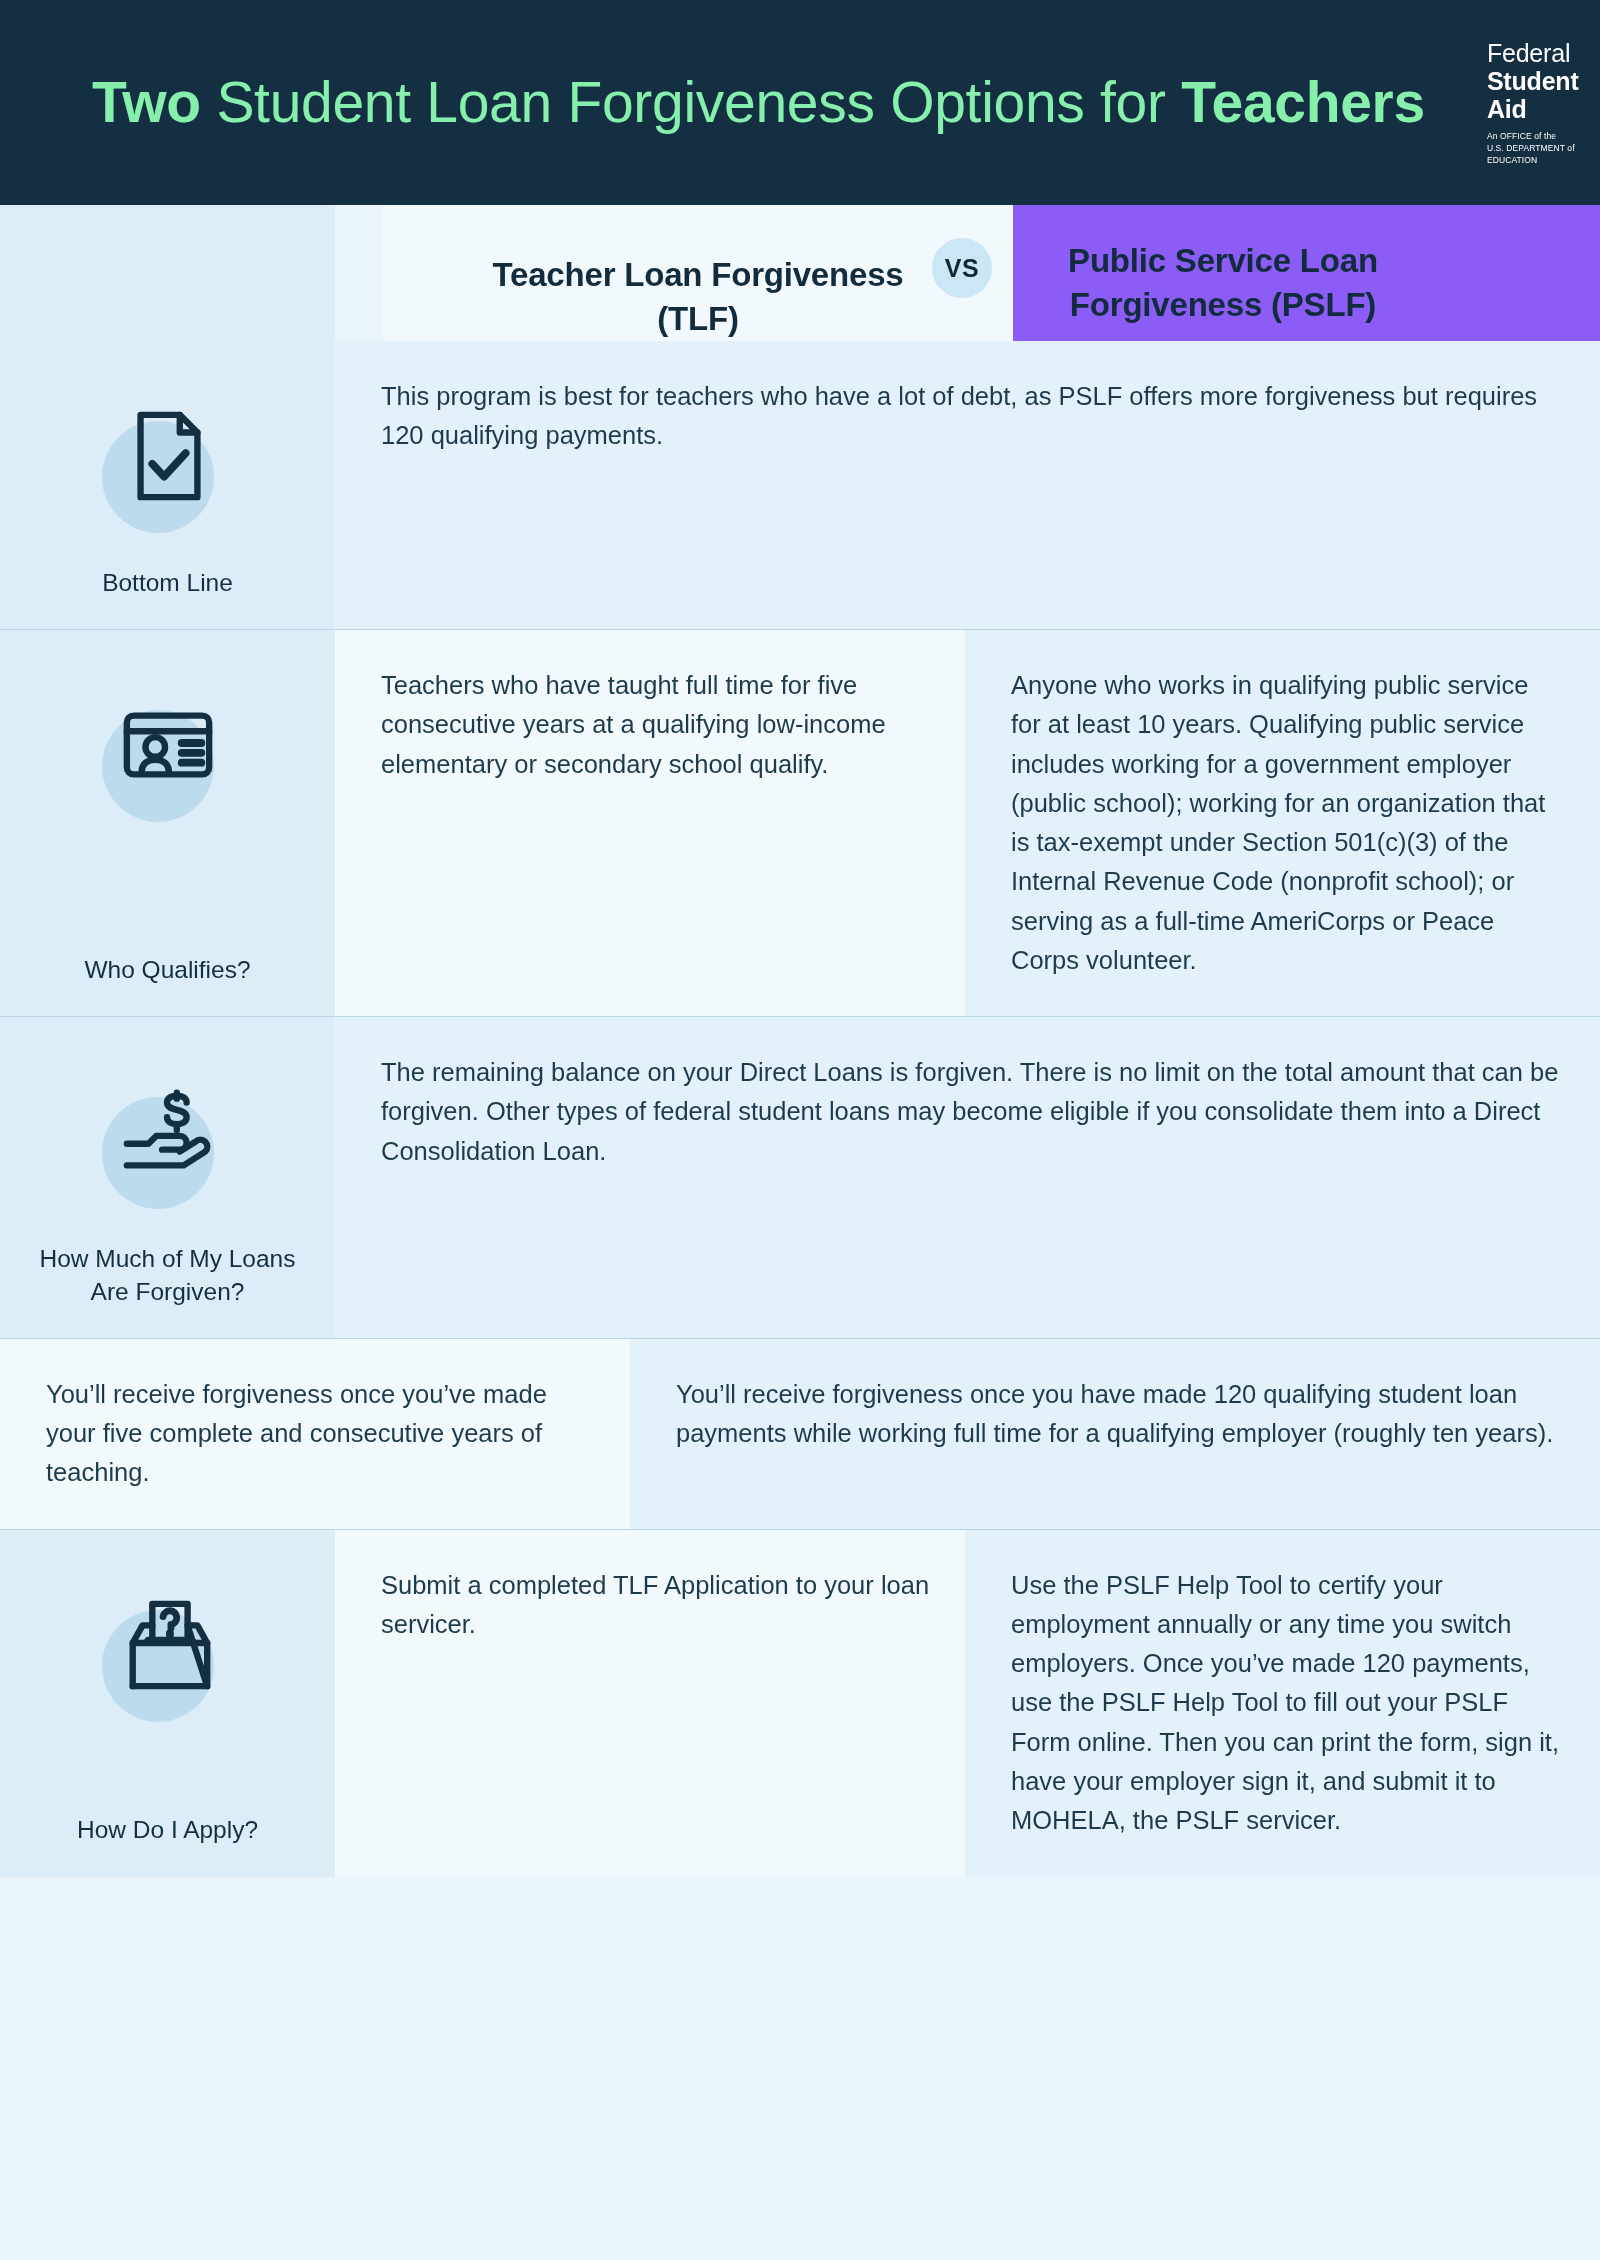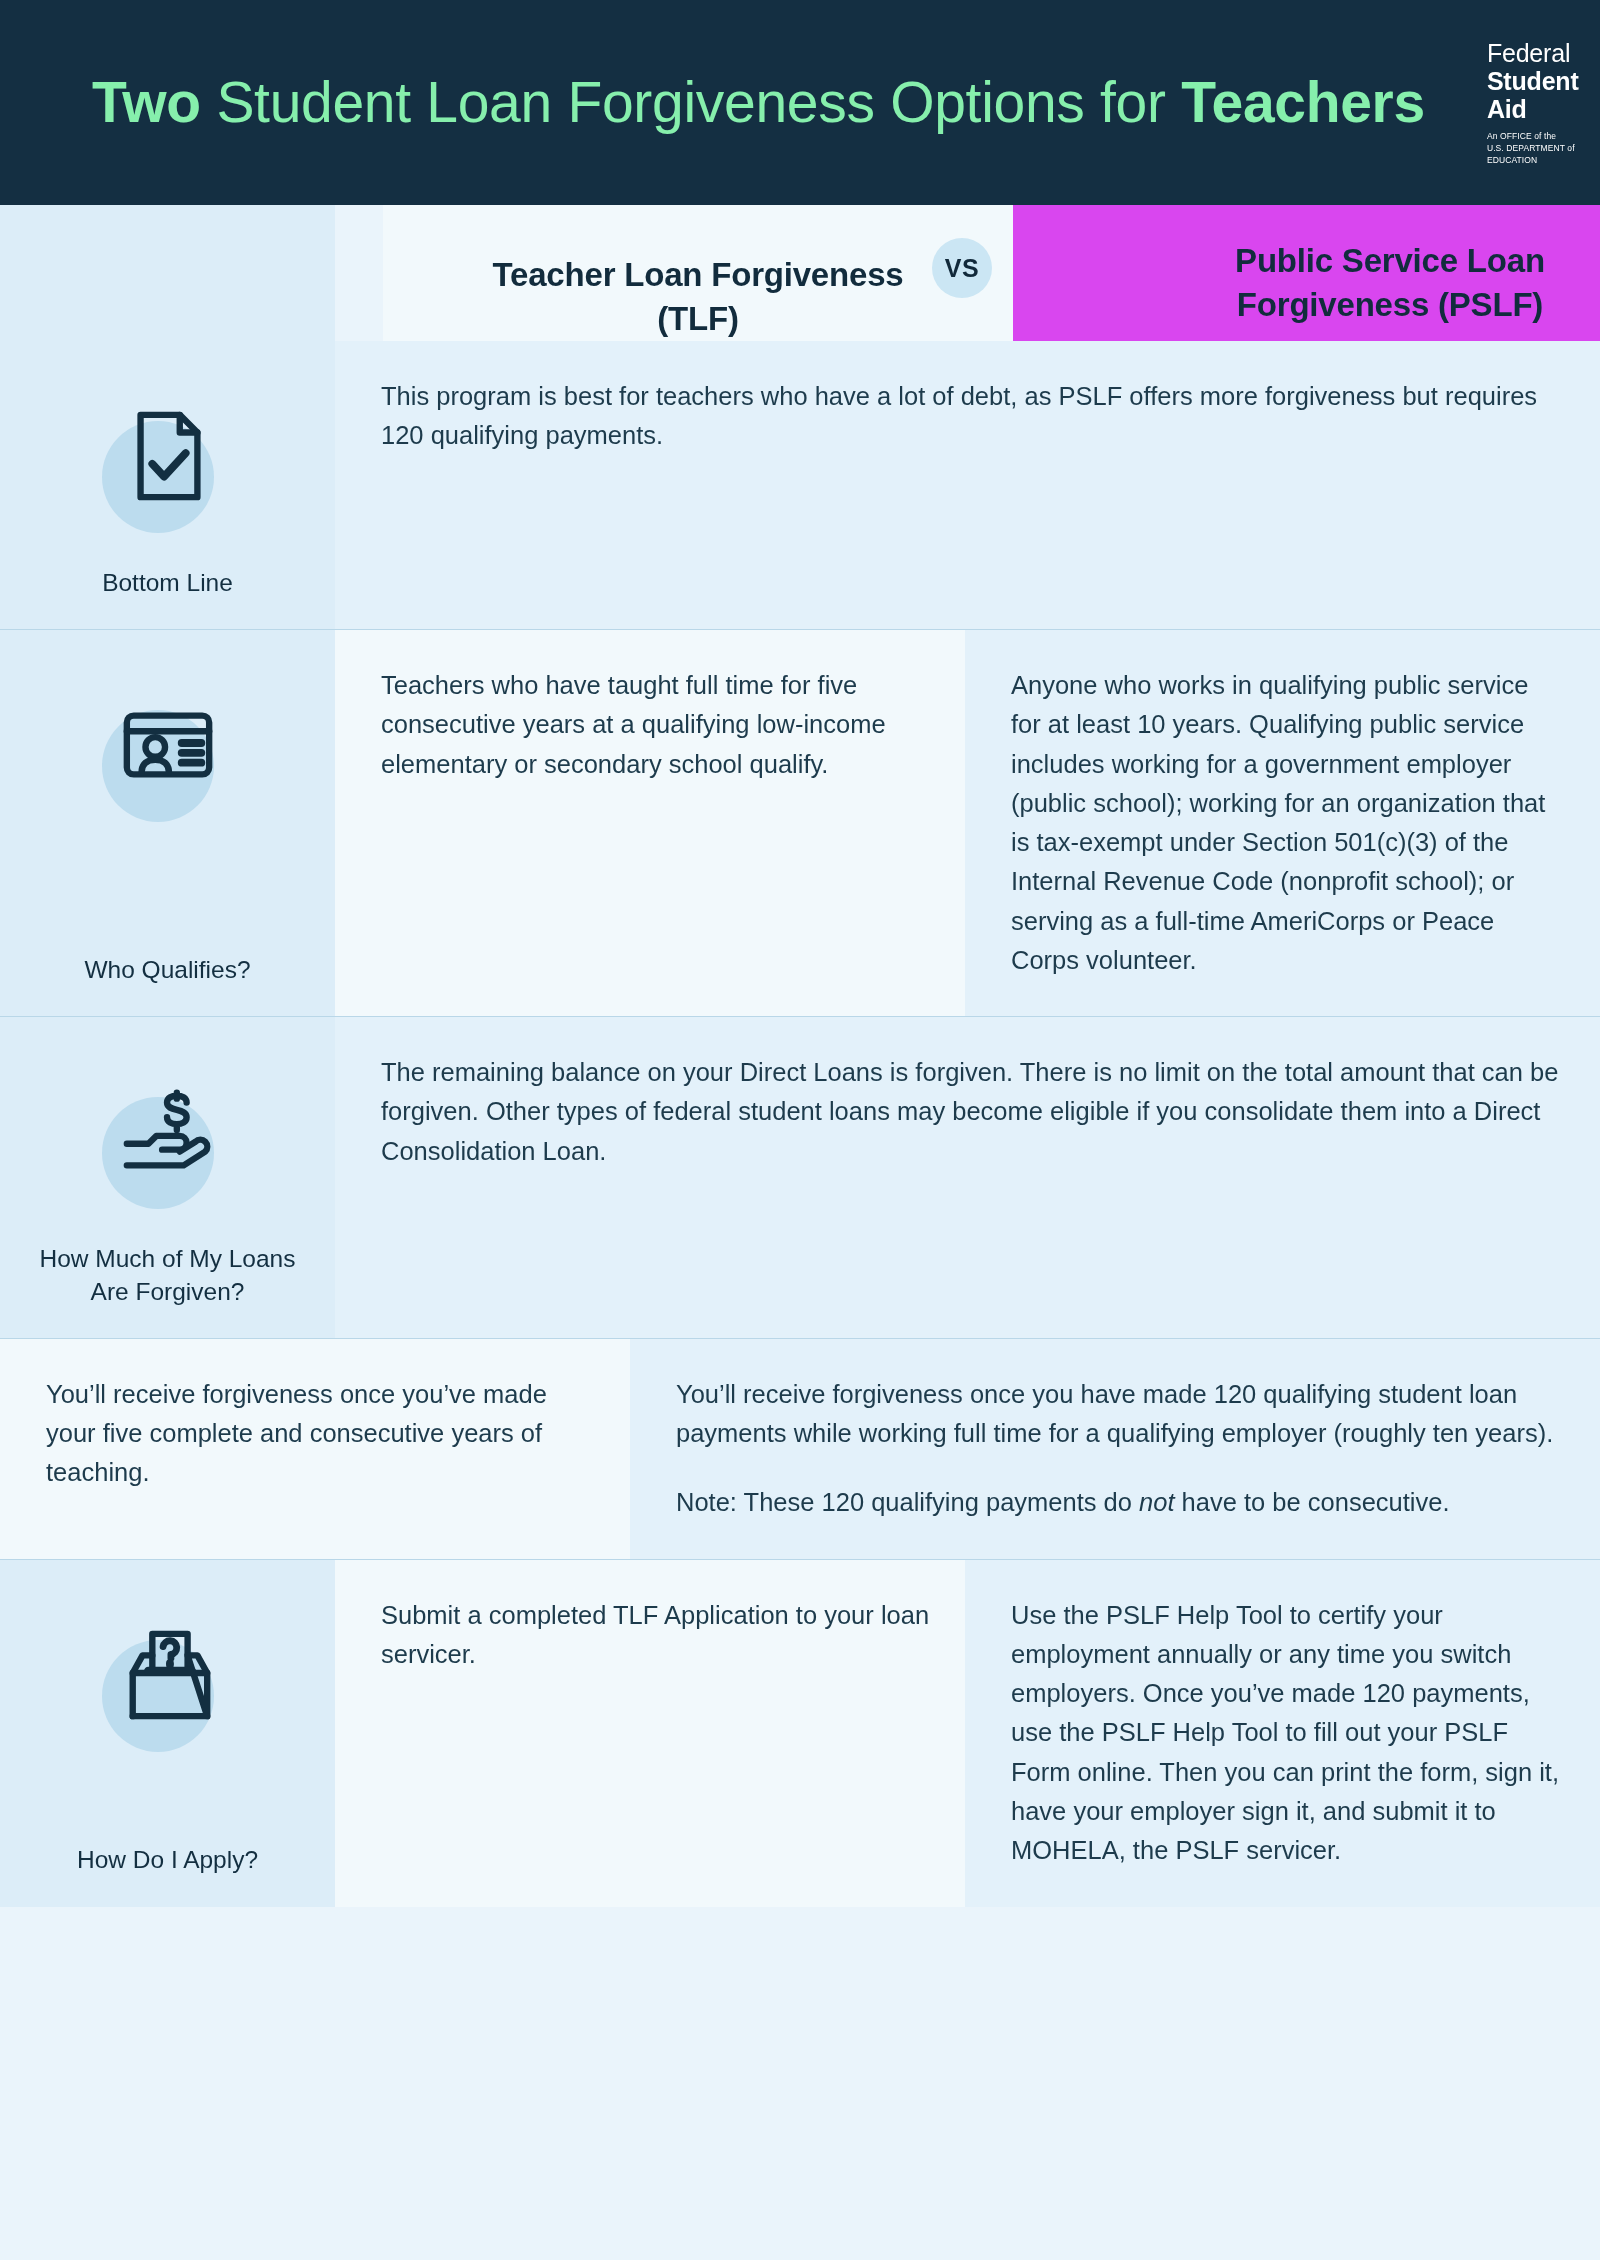--- a/index.html
+++ b/index.html
@@ -115,22 +115,22 @@
   }
   .title-cell-tlf {
     width: 630px; flex: 0 0 630px;
     background: #f2f9fc;
     display: flex; align-items: flex-start; justify-content: center;
     padding-top: 48px;
     margin-left: 48px;
   }
   .title-cell-pslf {
     flex: 1 1 auto;
-    background: #d946ef;
-    display: flex; align-items: flex-start; justify-content: flex-end;
+    background: #8b5cf6;
+    display: flex; align-items: flex-start; justify-content: flex-start;
     padding-top: 34px;
   }
   .col-title {
     color: #122c3d;
     font-size: 33px;
     font-weight: 700;
     line-height: 1.33;
     text-align: center;
     max-width: 420px;
     letter-spacing: -.2px;
@@ -245,21 +245,20 @@
         <div class="col-pslf">
           <p class="body-text">The remaining balance on your Direct Loans is forgiven. There is no limit on the total amount that can be forgiven. Other types of federal student loans may become eligible if you consolidate them into a Direct Consolidation Loan.</p>
         </div>
       </div>
       <div class="row">
         <div class="col-tlf">
           <p class="body-text">You’ll receive forgiveness once you’ve made your five complete and consecutive years of teaching.</p>
         </div>
         <div class="col-pslf">
           <p class="body-text">You’ll receive forgiveness once you have made 120 qualifying student loan payments while working full time for a qualifying employer (roughly ten years).</p>
-          <p class="body-text">Note: These 120 qualifying payments do <em>not</em> have to be consecutive.</p>
         </div>
       </div>
       <div class="row">
         <div class="col-label">
           <div class="icon-wrap">
             <div class="icon-blob"></div>
             <span><svg class="icon-svg" width="98" height="98" viewBox="0 0 100 100" fill="none" stroke="#132f41" stroke-width="6.5" stroke-linecap="round" stroke-linejoin="round">
                 <rect x="34" y="8" width="36" height="38"></rect>
                 <path d="M14 92 V48 l10-18 h10 M70 30 h10 l10 18 v44 Z"></path>
                 <path d="M14 48 h76 M14 92 h76"></path>

